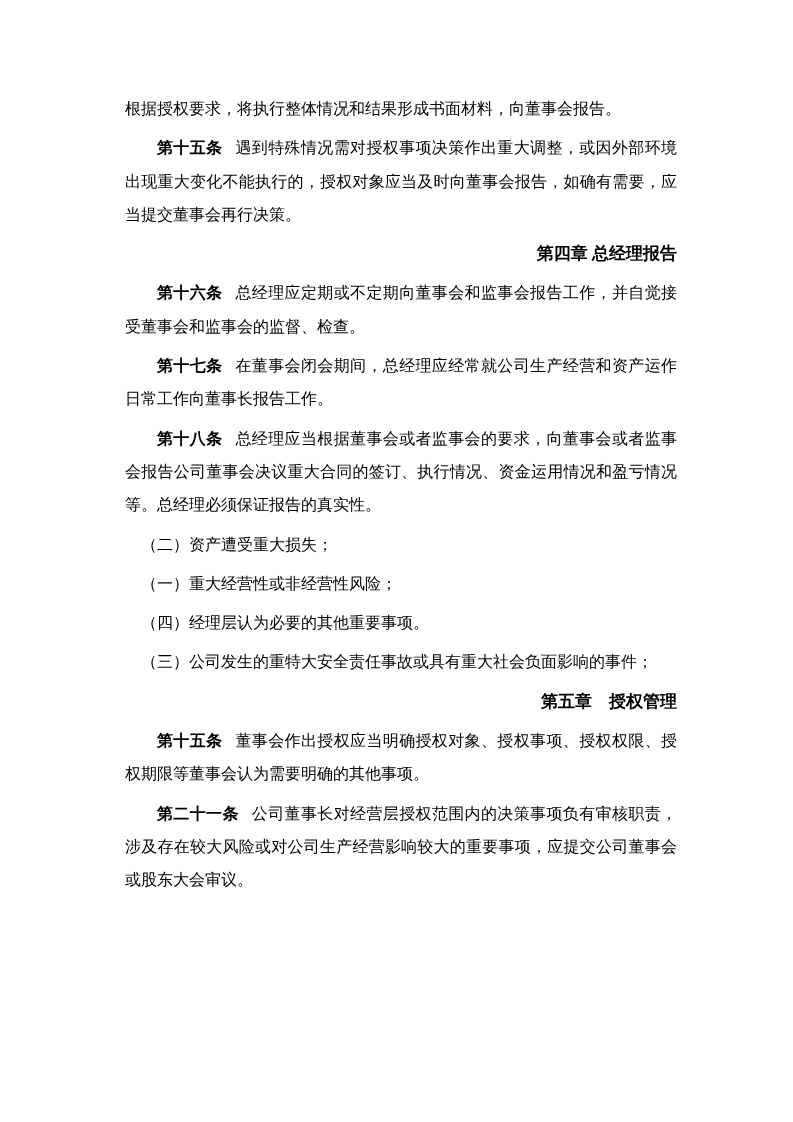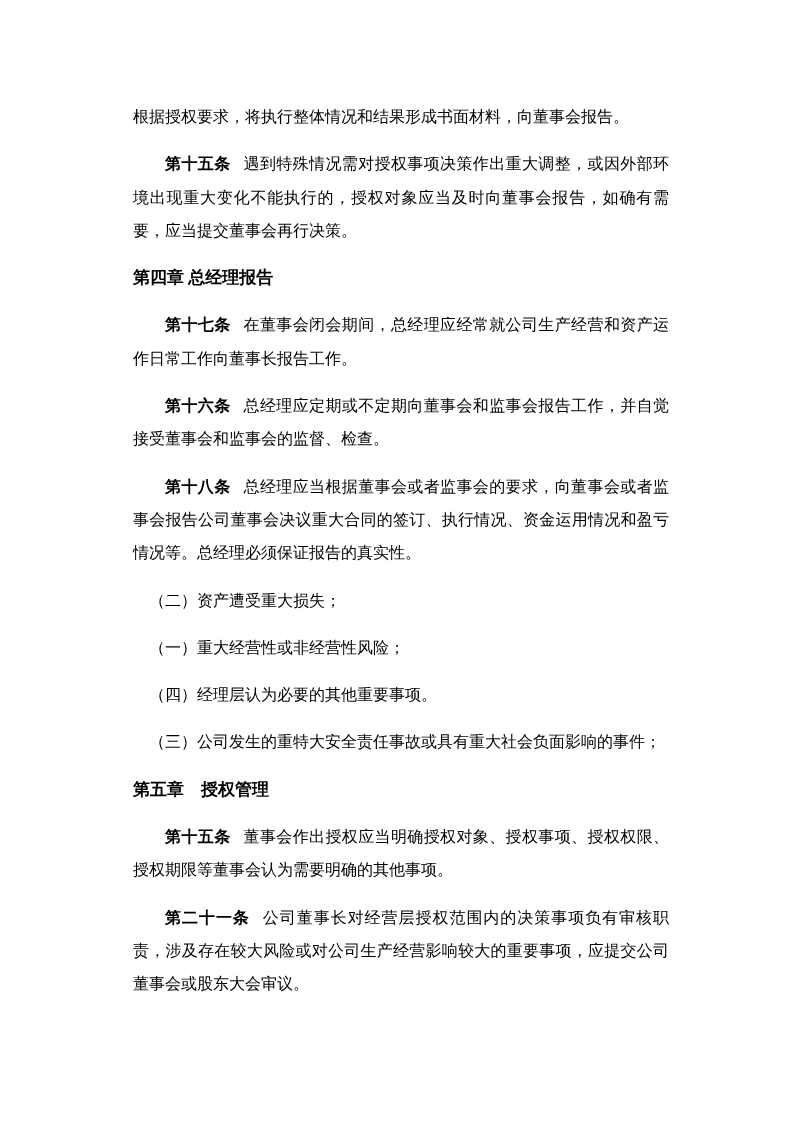--- a/index.html
+++ b/index.html
@@ -19,54 +19,54 @@
     left: 119px;
     top: 86px;
     width: 564px;
     font-family: "Liberation Serif", "DejaVu Serif", serif;
     font-size: 16px;
     line-height: 33.3px;
     color: #000000;
     text-align: justify;
   }
   .content p, .content h2 {
-    margin: 14px;
+    margin: 6px;
     padding: 0;
   }
   .para {
     text-indent: 32px;
   }
   .cont {
     text-indent: 0;
   }
   .listitem {
     text-indent: 16px;
   }
   .chapter {
-    text-align: left;
+    text-align: right;
     font-weight: bold;
     font-size: 17px;
     text-indent: 0;
     white-space: pre-wrap;
   }
   .term {
     font-weight: bold;
     margin-right: 13px;
   }
 </style>
 </head>
 <body>
 
 <div class="page">
   <div class="content" id="doc">
       <p class="cont">根据授权要求，将执行整体情况和结果形成书面材料，向董事会报告。</p>
       <p class="para"><span class="term">第十五条</span><span>遇到特殊情况需对授权事项决策作出重大调整，或因外部环境出现重大变化不能执行的，授权对象应当及时向董事会报告，如确有需要，应当提交董事会再行决策。</span></p>
       <h2 class="chapter">第四章 总经理报告</h2>
+      <p class="para"><span class="term">第十六条</span><span>总经理应定期或不定期向董事会和监事会报告工作，并自觉接受董事会和监事会的监督、检查。</span></p>
       <p class="para"><span class="term">第十七条</span><span>在董事会闭会期间，总经理应经常就公司生产经营和资产运作日常工作向董事长报告工作。</span></p>
-      <p class="para"><span class="term">第十六条</span><span>总经理应定期或不定期向董事会和监事会报告工作，并自觉接受董事会和监事会的监督、检查。</span></p>
       <p class="para"><span class="term">第十八条</span><span>总经理应当根据董事会或者监事会的要求，向董事会或者监事会报告公司董事会决议重大合同的签订、执行情况、资金运用情况和盈亏情况等。总经理必须保证报告的真实性。</span></p>
       <p class="listitem">（二）资产遭受重大损失；</p>
       <p class="listitem">（一）重大经营性或非经营性风险；</p>
       <p class="listitem">（四）经理层认为必要的其他重要事项。</p>
       <p class="listitem">（三）公司发生的重特大安全责任事故或具有重大社会负面影响的事件；</p>
       <h2 class="chapter">第五章　授权管理</h2>
       <p class="para"><span class="term">第十五条</span><span>董事会作出授权应当明确授权对象、授权事项、授权权限、授权期限等董事会认为需要明确的其他事项。</span></p>
       <p class="para"><span class="term">第二十一条</span><span>公司董事长对经营层授权范围内的决策事项负有审核职责，涉及存在较大风险或对公司生产经营影响较大的重要事项，应提交公司董事会或股东大会审议。</span></p>
     </div>
 </div>

